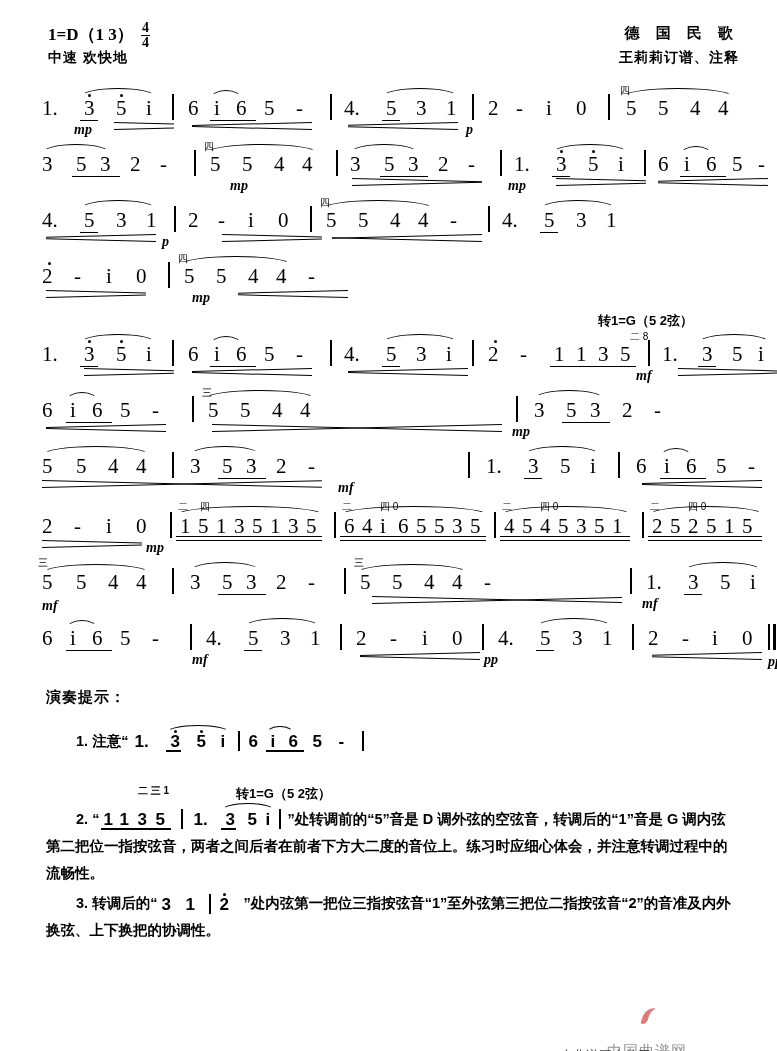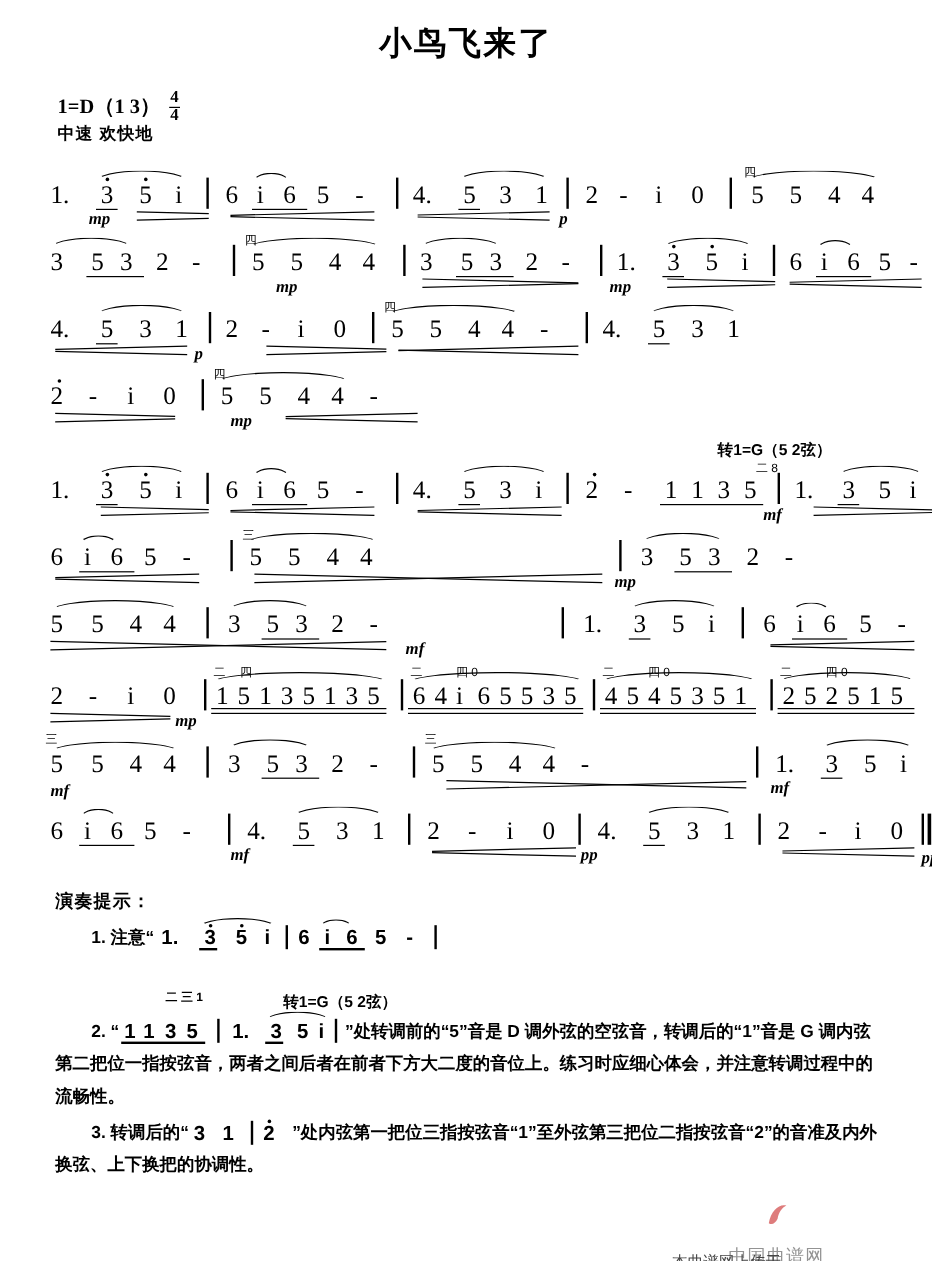--- a/index.html
+++ b/index.html
@@ -176,21 +176,21 @@
 
   
   .tips {
     margin: 14px 42px 0 46px;
     font-family: "Liberation Sans", sans-serif;
   }
   .tips-title {
     font-size: 15px;
     font-weight: bold;
     letter-spacing: 1px;
-    margin-bottom: 8px;
+    margin-bottom: 21px;
   }
   .tip {
     font-size: 14.5px;
     font-weight: bold;
     line-height: 1.85;
     text-indent: 0;
     margin-bottom: 4px;
     position: relative;
   }
   .tip .indent { display: inline-block; width: 26px; }
@@ -229,31 +229,34 @@
     width: 22px;
     height: 26px;
     opacity: .8;
   }
 </style>
 </head>
 <body>
 
 <div class="page">
 
-  <div class="title">小鸟飞来了</div>
 
   <div class="headblock">
     <div class="keysig">
       <span>1=D（1 3）</span>
       <span class="timesig">
         <span class="num">4</span>
         <span class="den">4</span>
       </span>
     </div>
     <div class="tempo">中速  欢快地</div>
+    <div class="credits">
+      <div class="line1">德 国 民 歌</div>
+      <div class="line2">王莉莉订谱、注释</div>
+    </div>
   </div>
 
   <div class="score">
 
     <div class="sysrow">
       <span class="tok" style="left:0px;  top:10px;">1.</span>
       <span class="tok" style="left:42px; top:10px;">3</span>
       <span class="dot-high" style="left:46px; top:6px;"></span>
       <span class="underline" style="left:38px; top:32px; width:18px;"></span>
       <span class="tok" style="left:74px; top:10px;">5</span>

